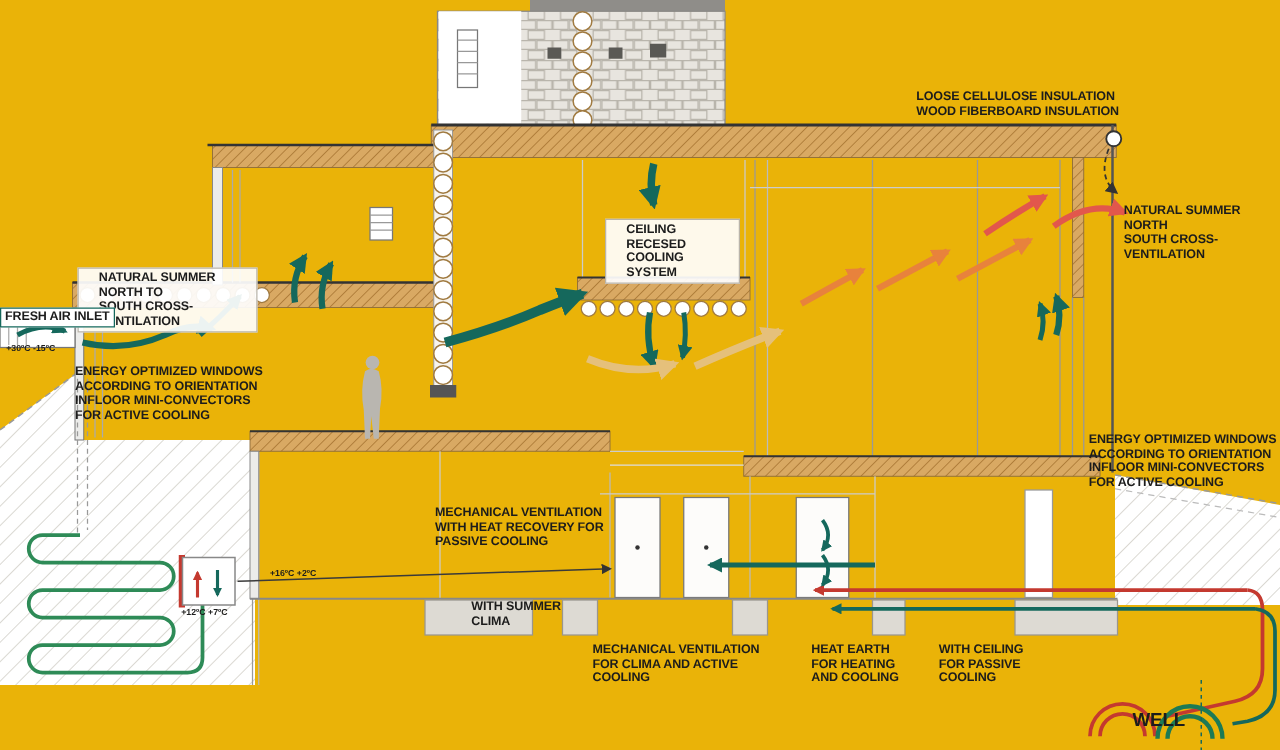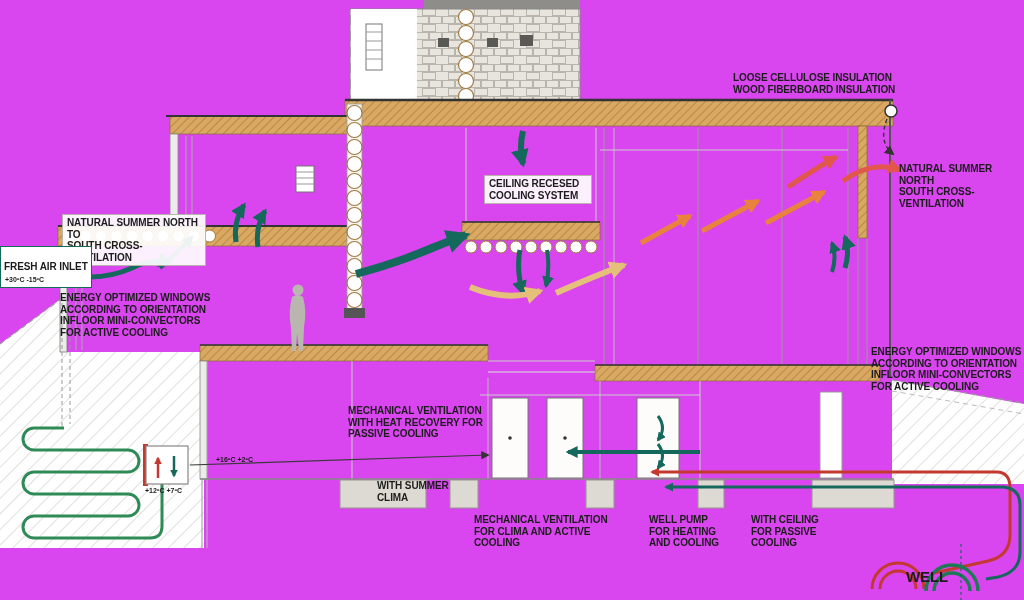--- a/index.html
+++ b/index.html
@@ -1,23 +1,23 @@
 <!DOCTYPE html>
 <html><head>
 <meta charset="utf-8">
 <style>
   *{margin:0;padding:0;box-sizing:border-box}
   body{background:#fff;font-family:"Liberation Sans",sans-serif}
-  .stage{position:relative;width:1024px;height:600px;overflow:hidden;background:#d946ef}
+  .stage{position:relative;width:1024px;height:600px;overflow:hidden;background:#eab308}
   svg.drawing{position:absolute;left:0;top:0;z-index:1}
   .lbl{position:absolute;font-weight:700;font-size:10px;line-height:1.16;letter-spacing:-0.1px;
        color:#1c1c1c;white-space:pre-line;z-index:2}
   .lbl.tiny{font-size:7px;letter-spacing:0}
-  .lbl.boxed{border:1px solid #b9b4aa;background:rgba(255,255,255,.92);padding:2px 4px}
-  .lbl.teal-box{border:1px solid #15685c;background:#fff;padding:14px 3px}
+  .lbl.boxed{border:1px solid #b9b4aa;background:rgba(255,255,255,.92);padding:2px 16px}
+  .lbl.teal-box{border:1px solid #15685c;background:#fff;padding:1px 3px}
 </style>
 </head>
 <body>
 
 <div class="stage">
 
 <svg class="drawing" width="1024" height="600" viewBox="0 0 1024 600">
   <defs>
     <pattern id="wood" width="6" height="6" patternUnits="userSpaceOnUse" patternTransform="rotate(45)">
       <rect width="6" height="6" fill="#d9a963"></rect>
@@ -273,21 +273,21 @@
 <div class="lbl" style="left:348px;top:405px;width:142px">MECHANICAL VENTILATION
 WITH HEAT RECOVERY FOR
 PASSIVE COOLING</div>
 <div class="lbl" style="left:377px;top:480px;width:95px">WITH SUMMER
 CLIMA</div>
 <div class="lbl tiny" style="left:216px;top:456px">+16ºC +2ºC</div>
 <div class="lbl tiny" style="left:145px;top:487px">+12ºC +7ºC</div>
 <div class="lbl" style="left:474px;top:514px;width:140px">MECHANICAL VENTILATION
 FOR CLIMA AND ACTIVE
 COOLING</div>
-<div class="lbl" style="left:649px;top:514px;width:100px">WELL PUMP
+<div class="lbl" style="left:649px;top:514px;width:100px">HEAT EARTH
 FOR HEATING
 AND COOLING</div>
 <div class="lbl" style="left:751px;top:514px;width:110px">WITH CEILING
 FOR PASSIVE
 COOLING</div>
 <div class="lbl" style="left:906px;top:568px;font-size:15px">WELL</div>
 
 </div>
 
 </body></html>

